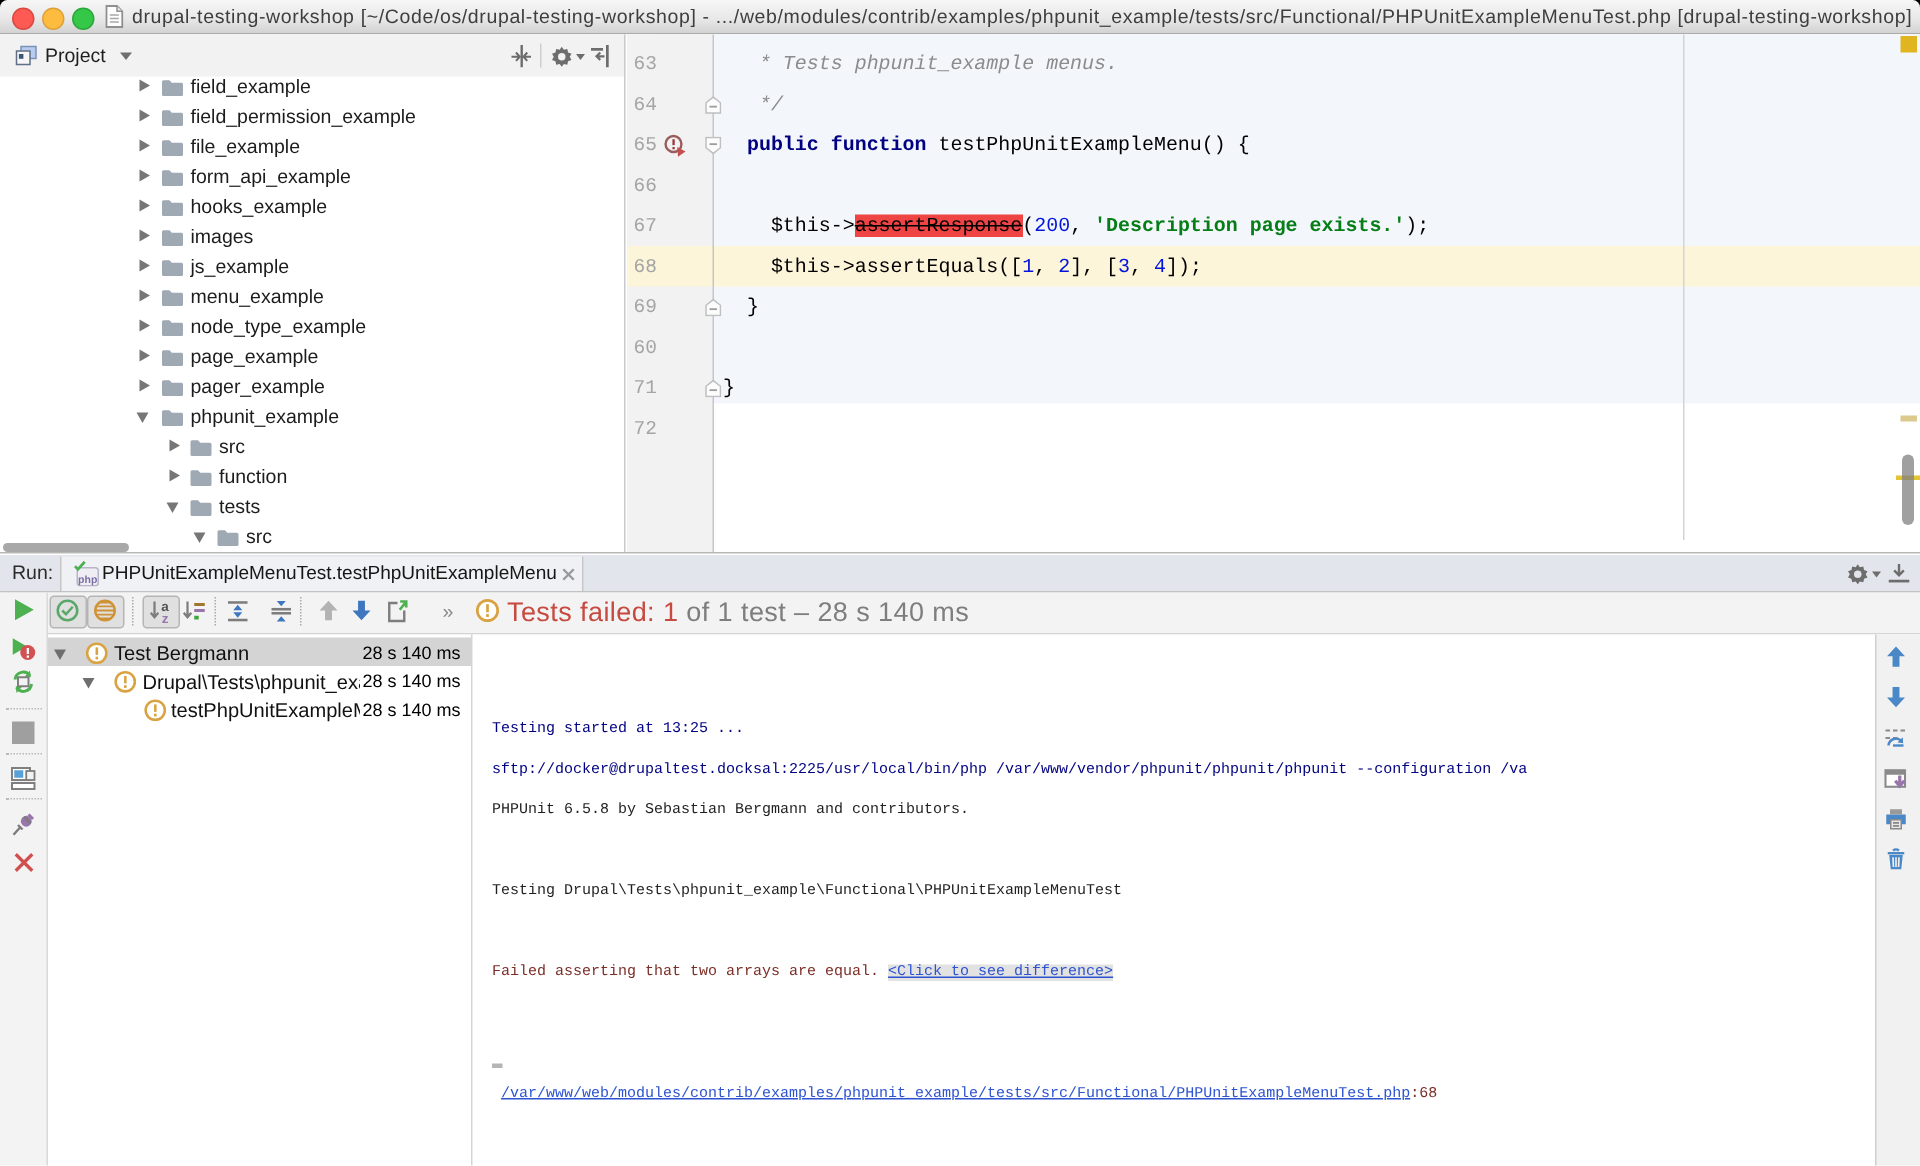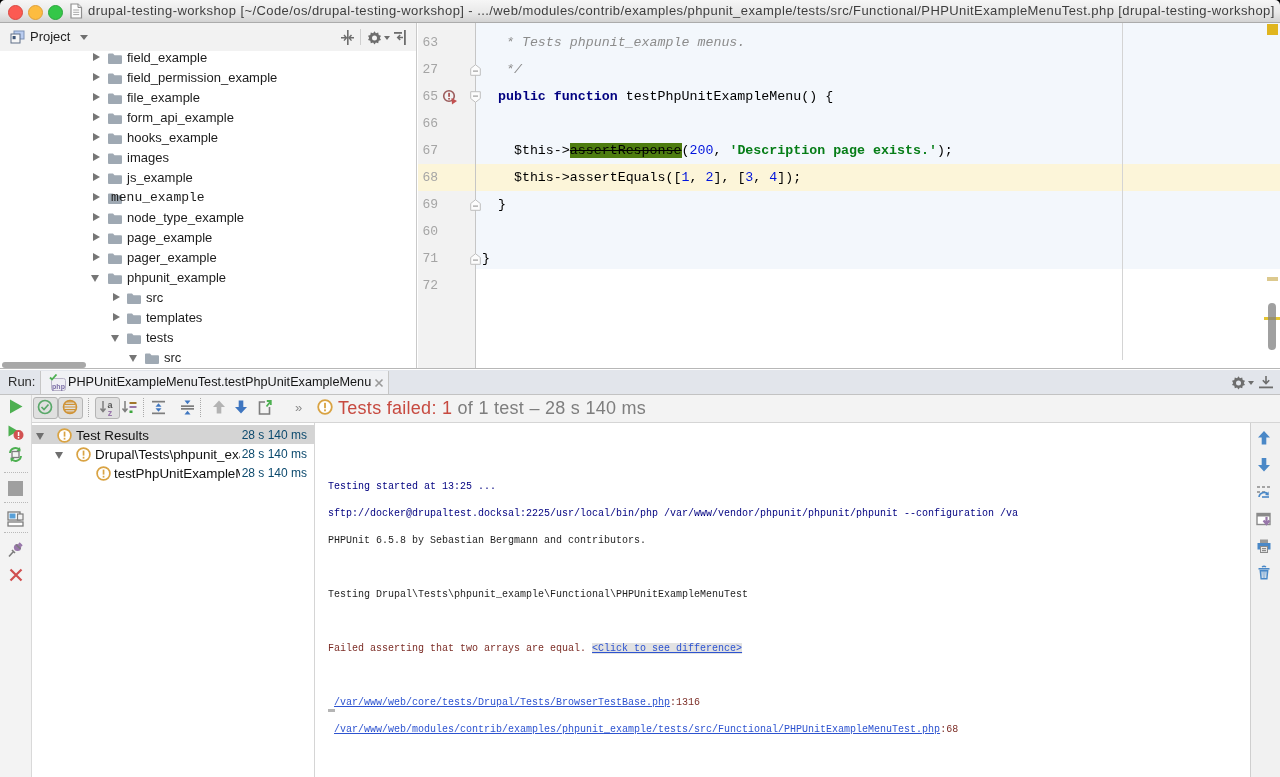--- a/index.html
+++ b/index.html
@@ -45,21 +45,21 @@
   #toolrow{position:absolute;left:31px;top:26px;width:1249px;height:27px;background:#f3f3f3;
     border-bottom:1px solid #d5d5d5;}
   #leftstrip{position:absolute;left:0;top:26px;width:31px;height:383px;background:#f3f3f3;
     border-right:1px solid #d9d9d9;}
   #treearea{position:absolute;left:32px;top:54px;width:281px;height:355px;background:#fff;}
   #console{position:absolute;left:314px;top:54px;width:966px;height:355px;background:#fff;
     border-left:1px solid #d5d5d5;}
   .conline{position:absolute;left:13px;font-family:"Liberation Mono",monospace;font-size:10px;
     line-height:27px;white-space:pre;margin-top:48px;}
   .ttrow{position:absolute;left:0;width:282px;height:19px;line-height:19px;font-size:13.4px;color:#111;}
-  .dur{position:absolute;right:6px;color:#0c4a6e;font-size:12px;line-height:19px;height:19px;}
+  .dur{position:absolute;right:6px;color:#000000;font-size:12px;line-height:19px;height:19px;}
   .toggled{position:absolute;top:2px;width:25px;height:22px;background:#e0e0e0;
     border:1px solid #b5b5b5;border-radius:3px;box-sizing:border-box;}
 </style></head>
 <body>
 
 <div style="position:absolute;left:0;top:0;width:8px;height:8px;background:#000;"></div>
 <div style="position:absolute;left:1272px;top:0;width:8px;height:8px;background:#000;"></div>
 <div id="titlebar" class="abs">
   <div class="tl" style="left:8px;background:#fc5a52;border:0.5px solid #d94942;"></div>
   <div class="tl" style="left:28px;background:#fdbc40;border:0.5px solid #dfa03a;"></div>
@@ -132,21 +132,21 @@
   <div class="trow" style="left:127px;top:125px;">images</div>
   <div class="arrow-r" style="left:93px;top:150px;"></div>
   <svg class="folder" style="left:107px;top:149px;" width="16" height="13" viewBox="0 0 16 13">
         <path d="M1 2.5 Q1 1.5 2 1.5 L6 1.5 L7.5 3.2 L14 3.2 Q15 3.2 15 4.2 L15 11 Q15 12 14 12 L2 12 Q1 12 1 11 Z" fill="#9fa9b3"></path>
       </svg>
   <div class="trow" style="left:127px;top:145px;">js_example</div>
   <div class="arrow-r" style="left:93px;top:170px;"></div>
   <svg class="folder" style="left:107px;top:169px;" width="16" height="13" viewBox="0 0 16 13">
         <path d="M1 2.5 Q1 1.5 2 1.5 L6 1.5 L7.5 3.2 L14 3.2 Q15 3.2 15 4.2 L15 11 Q15 12 14 12 L2 12 Q1 12 1 11 Z" fill="#9fa9b3"></path>
       </svg>
-  <div class="trow" style="left:111px;top:165px;font-family:Liberation Mono, monospace;">menu_example</div>
+  <div class="trow" style="left:127px;top:165px;">menu_example</div>
   <div class="arrow-r" style="left:93px;top:190px;"></div>
   <svg class="folder" style="left:107px;top:189px;" width="16" height="13" viewBox="0 0 16 13">
         <path d="M1 2.5 Q1 1.5 2 1.5 L6 1.5 L7.5 3.2 L14 3.2 Q15 3.2 15 4.2 L15 11 Q15 12 14 12 L2 12 Q1 12 1 11 Z" fill="#9fa9b3"></path>
       </svg>
   <div class="trow" style="left:127px;top:185px;">node_type_example</div>
   <div class="arrow-r" style="left:93px;top:210px;"></div>
   <svg class="folder" style="left:107px;top:209px;" width="16" height="13" viewBox="0 0 16 13">
         <path d="M1 2.5 Q1 1.5 2 1.5 L6 1.5 L7.5 3.2 L14 3.2 Q15 3.2 15 4.2 L15 11 Q15 12 14 12 L2 12 Q1 12 1 11 Z" fill="#9fa9b3"></path>
       </svg>
   <div class="trow" style="left:127px;top:205px;">page_example</div>
@@ -162,21 +162,21 @@
   <div class="trow" style="left:127px;top:245px;">phpunit_example</div>
   <div class="arrow-r" style="left:113px;top:270px;"></div>
   <svg class="folder" style="left:126px;top:269px;" width="16" height="13" viewBox="0 0 16 13">
         <path d="M1 2.5 Q1 1.5 2 1.5 L6 1.5 L7.5 3.2 L14 3.2 Q15 3.2 15 4.2 L15 11 Q15 12 14 12 L2 12 Q1 12 1 11 Z" fill="#9fa9b3"></path>
       </svg>
   <div class="trow" style="left:146px;top:265px;">src</div>
   <div class="arrow-r" style="left:113px;top:290px;"></div>
   <svg class="folder" style="left:126px;top:289px;" width="16" height="13" viewBox="0 0 16 13">
         <path d="M1 2.5 Q1 1.5 2 1.5 L6 1.5 L7.5 3.2 L14 3.2 Q15 3.2 15 4.2 L15 11 Q15 12 14 12 L2 12 Q1 12 1 11 Z" fill="#9fa9b3"></path>
       </svg>
-  <div class="trow" style="left:146px;top:285px;">templates</div>
+  <div class="trow" style="left:146px;top:285px;">function</div>
   <div class="arrow-d" style="left:111px;top:312px;"></div>
   <svg class="folder" style="left:126px;top:309px;" width="16" height="13" viewBox="0 0 16 13">
         <path d="M1 2.5 Q1 1.5 2 1.5 L6 1.5 L7.5 3.2 L14 3.2 Q15 3.2 15 4.2 L15 11 Q15 12 14 12 L2 12 Q1 12 1 11 Z" fill="#9fa9b3"></path>
       </svg>
   <div class="trow" style="left:146px;top:305px;">tests</div>
   <div class="arrow-d" style="left:129px;top:332px;"></div>
   <svg class="folder" style="left:144px;top:329px;" width="16" height="13" viewBox="0 0 16 13">
         <path d="M1 2.5 Q1 1.5 2 1.5 L6 1.5 L7.5 3.2 L14 3.2 Q15 3.2 15 4.2 L15 11 Q15 12 14 12 L2 12 Q1 12 1 11 Z" fill="#9fa9b3"></path>
       </svg>
   <div class="trow" style="left:164px;top:325px;">src</div>
@@ -185,21 +185,21 @@
   <div style="position:absolute;left:416px;top:0;width:1px;height:345px;background:#c9c9c9;"></div>
 </div>
 
 <div id="editor" class="abs">
   <div id="codebg"></div>
   <div id="gutter"></div>
   <div id="caretline"></div>
   <div id="guide"></div>
 
   <div class="lnum" style="top:6px;">63</div>
-  <div class="lnum" style="top:33px;">27</div>
+  <div class="lnum" style="top:33px;">64</div>
   <div class="lnum" style="top:60px;text-align:right;">65</div>
   <div class="lnum" style="top:87px;">66</div>
   <div class="lnum" style="top:114px;">67</div>
   <div class="lnum" style="top:141px;">68</div>
   <div class="lnum" style="top:168px;">69</div>
   <div class="lnum" style="top:195px;">60</div>
   <div class="lnum" style="top:222px;">71</div>
   <div class="lnum" style="top:249px;">72</div>
 
   <div style="position:absolute;left:57px;top:0;width:1px;height:345px;background:#c6c6c6;"></div>
@@ -222,21 +222,21 @@
   <svg style="position:absolute;left:24px;top:66px;" width="17" height="16" viewBox="0 0 17 16">
     <circle cx="7" cy="7" r="5.3" fill="none" stroke="#9b5c5c" stroke-width="1.6"></circle>
     <rect x="6.3" y="3.8" width="1.5" height="4" fill="#9b3535"></rect>
     <rect x="6.3" y="9" width="1.5" height="1.5" fill="#9b3535"></rect>
     <path d="M9.5 9 L15 12 L10 15.5 Z" fill="#c25050"></path>
   </svg>
 
   <div class="cline" style="top:6px;"><span class="cmt">   * Tests phpunit_example menus.</span></div>
   <div class="cline" style="top:33px;"><span class="cmt">   */</span></div>
   <div class="cline" style="top:60px;">  <span class="kw">public function</span> testPhpUnitExampleMenu() {</div>
-  <div class="cline" style="top:114px;">    $this-&gt;<span style="background:#4d7c0f;text-decoration:line-through;">assertResponse</span>(<span class="num">200</span>, <span class="str">'Description page exists.'</span>);</div>
+  <div class="cline" style="top:114px;">    $this-&gt;<span style="background:#ef4444;text-decoration:line-through;">assertResponse</span>(<span class="num">200</span>, <span class="str">'Description page exists.'</span>);</div>
   <div class="cline" style="top:141px;">    $this-&gt;assertEquals([<span class="num">1</span>, <span class="num">2</span>], [<span class="num">3</span>, <span class="num">4</span>]);</div>
   <div class="cline" style="top:168px;">  }</div>
   <div class="cline" style="top:222px;">}</div>
 
   <div style="position:absolute;left:849px;top:1px;width:11px;height:11px;background:#e0b51f;"></div>
   <div style="position:absolute;left:849px;top:254px;width:11px;height:4px;background:#dcc98e;"></div>
   <div style="position:absolute;left:846px;top:294px;width:16px;height:3px;background:#e3c433;"></div>
   <div style="position:absolute;left:850px;top:280px;width:8px;height:47px;border-radius:4px;background:rgba(128,128,128,0.75);"></div>
 </div>
 
@@ -357,21 +357,21 @@
     </svg>
   </div>
   <div id="treearea">
     <div style="position:absolute;left:0;top:2px;width:282px;height:19px;background:#d4d4d4;"></div>
     <div class="arrow-d" style="left:4px;top:10px;border-top-color:#6f6f6f;"></div>
     <svg class="bang" style="position:absolute;left:25px;top:5px;" width="15" height="15" viewBox="0 0 15 15">
       <circle cx="7.5" cy="7.5" r="6.4" fill="#fff" stroke="#d9a343" stroke-width="1.7"></circle>
       <rect x="6.7" y="3.6" width="1.7" height="5" fill="#d9a343"></rect>
       <rect x="6.7" y="9.8" width="1.7" height="1.8" fill="#d9a343"></rect>
     </svg>
-    <div class="ttrow" style="left:44px;top:3px;">Test Results</div>
+    <div class="ttrow" style="left:44px;top:3px;">Test Bergmann</div>
     <div class="dur" style="top:3px;">28 s 140 ms</div>
     <div class="arrow-d" style="left:23px;top:29px;border-top-color:#6f6f6f;"></div>
     <svg class="bang" style="position:absolute;left:44px;top:24px;" width="15" height="15" viewBox="0 0 15 15">
       <circle cx="7.5" cy="7.5" r="6.4" fill="#fff" stroke="#d9a343" stroke-width="1.7"></circle>
       <rect x="6.7" y="3.6" width="1.7" height="5" fill="#d9a343"></rect>
       <rect x="6.7" y="9.8" width="1.7" height="1.8" fill="#d9a343"></rect>
     </svg>
     <div class="ttrow" style="left:63px;top:22px;width:145px;overflow:hidden;">Drupal\Tests\phpunit_exa</div>
     <div class="dur" style="top:22px;">28 s 140 ms</div>
     <svg class="bang" style="position:absolute;left:64px;top:43px;" width="15" height="15" viewBox="0 0 15 15">
@@ -381,21 +381,20 @@
     </svg>
     <div class="ttrow" style="left:82px;top:41px;width:126px;overflow:hidden;">testPhpUnitExampleM</div>
     <div class="dur" style="top:41px;">28 s 140 ms</div>
   </div>
   <div id="console">
     <div class="conline" style="top:2px;color:#000080;">Testing started at 13:25 ...</div>
     <div class="conline" style="top:29px;color:#000080;">sftp://docker@drupaltest.docksal:2225/usr/local/bin/php /var/www/vendor/phpunit/phpunit/phpunit --configuration /va</div>
     <div class="conline" style="top:56px;color:#1f1f1f;">PHPUnit 6.5.8 by Sebastian Bergmann and contributors.</div>
     <div class="conline" style="top:110px;color:#1f1f1f;">Testing Drupal\Tests\phpunit_example\Functional\PHPUnitExampleMenuTest</div>
     <div class="conline" style="top:164px;color:#7c2d26;">Failed asserting that two arrays are equal. <span style="color:#2d53d0;text-decoration:underline;background:#e2e2e2;">&lt;Click to see difference&gt;</span></div>
-    <div class="conline" style="top:218px;"> <span style="color:#2d53d0;text-decoration:underline;">/var/www/web/core/tests/Drupal/Tests/BrowserTestBase.php</span><span style="color:#7c2d26;">:1316</span></div>
     <div class="conline" style="top:245px;"> <span style="color:#2d53d0;text-decoration:underline;text-align:right;">/var/www/web/modules/contrib/examples/phpunit_example/tests/src/Functional/PHPUnitExampleMenuTest.php</span><span style="color:#7c2d26;">:68</span></div>
     <div style="position:absolute;left:13px;top:286px;width:7px;height:3px;background:#b5b5b5;"></div>
 
     <div style="position:absolute;left:935px;top:0;width:31px;height:355px;background:#f1f1f1;border-left:1px solid #cfcfcf;"></div>
     <svg style="position:absolute;left:941px;top:7px;" width="16" height="16" viewBox="0 0 16 16">
       <path d="M8 1 L14 7.5 L10.3 7.5 L10.3 14.5 L5.7 14.5 L5.7 7.5 L2 7.5 Z" fill="#4a88c7"></path>
     </svg>
     <svg style="position:absolute;left:941px;top:34px;" width="16" height="16" viewBox="0 0 16 16">
       <path d="M8 14.5 L14 8 L10.3 8 L10.3 1 L5.7 1 L5.7 8 L2 8 Z" fill="#4a88c7"></path>
     </svg>

